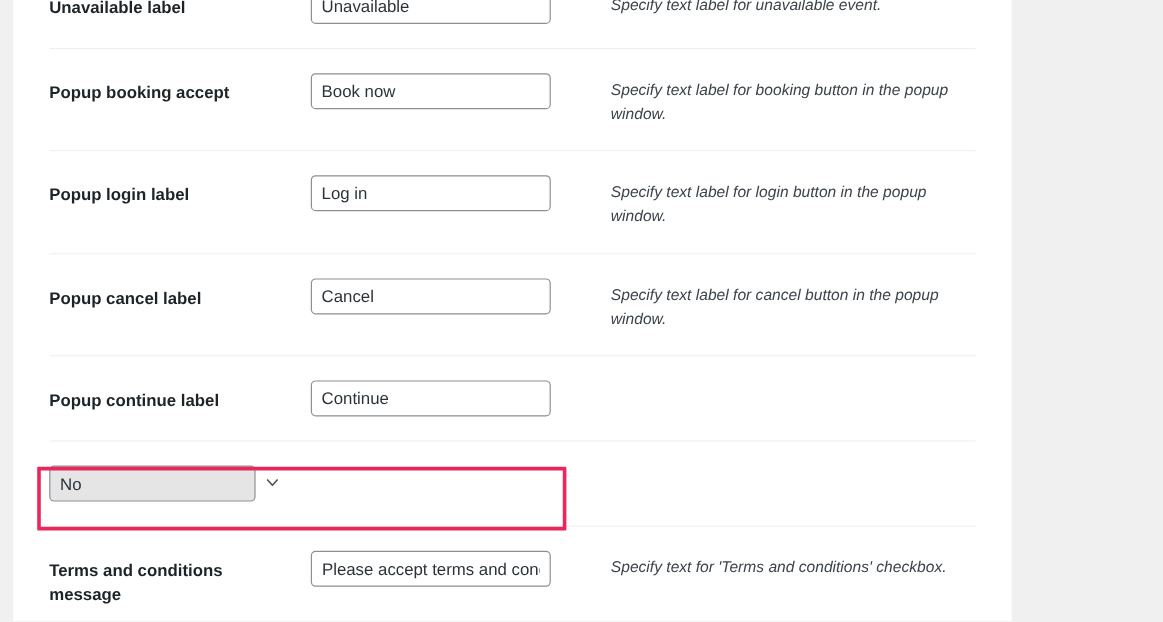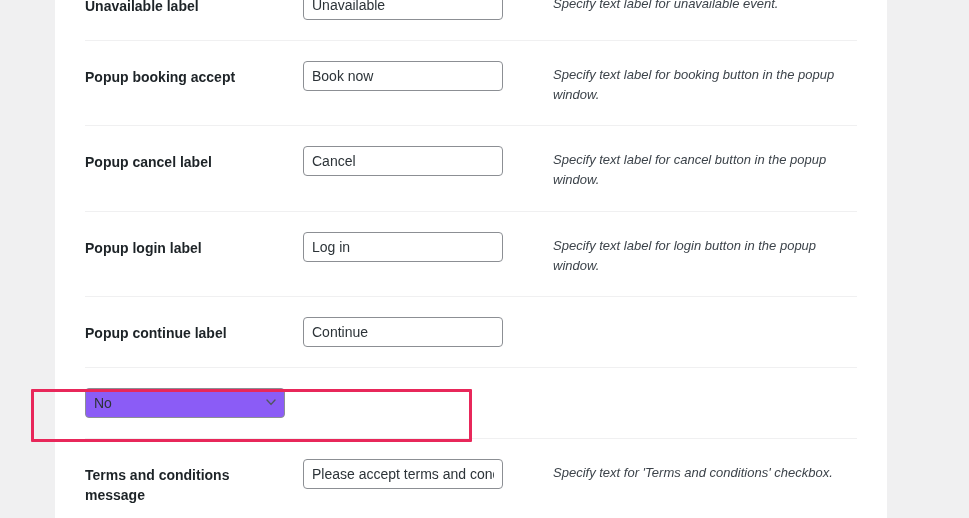--- a/index.html
+++ b/index.html
@@ -22,21 +22,20 @@
 
   
   #content-panel {
     position: absolute;
     left: 11px;
     top: 0;
     width: 832px;
     height: 518px;
     background: #ffffff;
     overflow: hidden;
-    margin-left: 44px;
   }
 
   .settings-table {
     position: absolute;
     left: 30px;
     top: -30px;
     width: 772px;
   }
 
   .setting-row {
@@ -88,27 +87,27 @@
     outline: none;
     box-shadow: 0 0 0 transparent;
   }
 
   .select-wrap {
     position: relative;
     width: 200px;
     height: 30px;
   }
   select.select-input {
-    width: 200px;
+    width: 172px;
     height: 30px;
     padding: 0 26px 0 8px;
     font-size: 14px;
     font-family: "Liberation Sans", sans-serif;
     color: #2c3338;
-    background: #8b5cf6;
+    background: #e5e5e5;
     border: 1px solid #8c8f94;
     border-radius: 4px;
     outline: none;
     -webkit-appearance: none;
     -moz-appearance: none;
     appearance: none;
   }
   .chevron {
     position: absolute;
     right: 9px;
@@ -151,33 +150,33 @@
 
       <div class="setting-row">
         <div class="row-label">Popup booking accept</div>
         <div class="row-field">
           <input class="text-input" type="text" value="Book now" style="">
         </div>
         <div class="row-desc">Specify text label for booking button in the popup window.</div>
       </div>
 
       <div class="setting-row">
+        <div class="row-label">Popup login label</div>
+        <div class="row-field">
+          <input class="text-input" type="text" value="Log in" style="">
+        </div>
+        <div class="row-desc">Specify text label for login button in the popup window.</div>
+      </div>
+
+      <div class="setting-row">
         <div class="row-label">Popup cancel label</div>
         <div class="row-field">
           <input class="text-input" type="text" value="Cancel" style="">
         </div>
         <div class="row-desc">Specify text label for cancel button in the popup window.</div>
-      </div>
-
-      <div class="setting-row">
-        <div class="row-label">Popup login label</div>
-        <div class="row-field">
-          <input class="text-input" type="text" value="Log in" style="">
-        </div>
-        <div class="row-desc">Specify text label for login button in the popup window.</div>
       </div>
 
       <div class="setting-row">
         <div class="row-label">Popup continue label</div>
         <div class="row-field">
           <input class="text-input" type="text" value="Continue" style="">
         </div>
       </div>
 
       <div class="setting-row">

